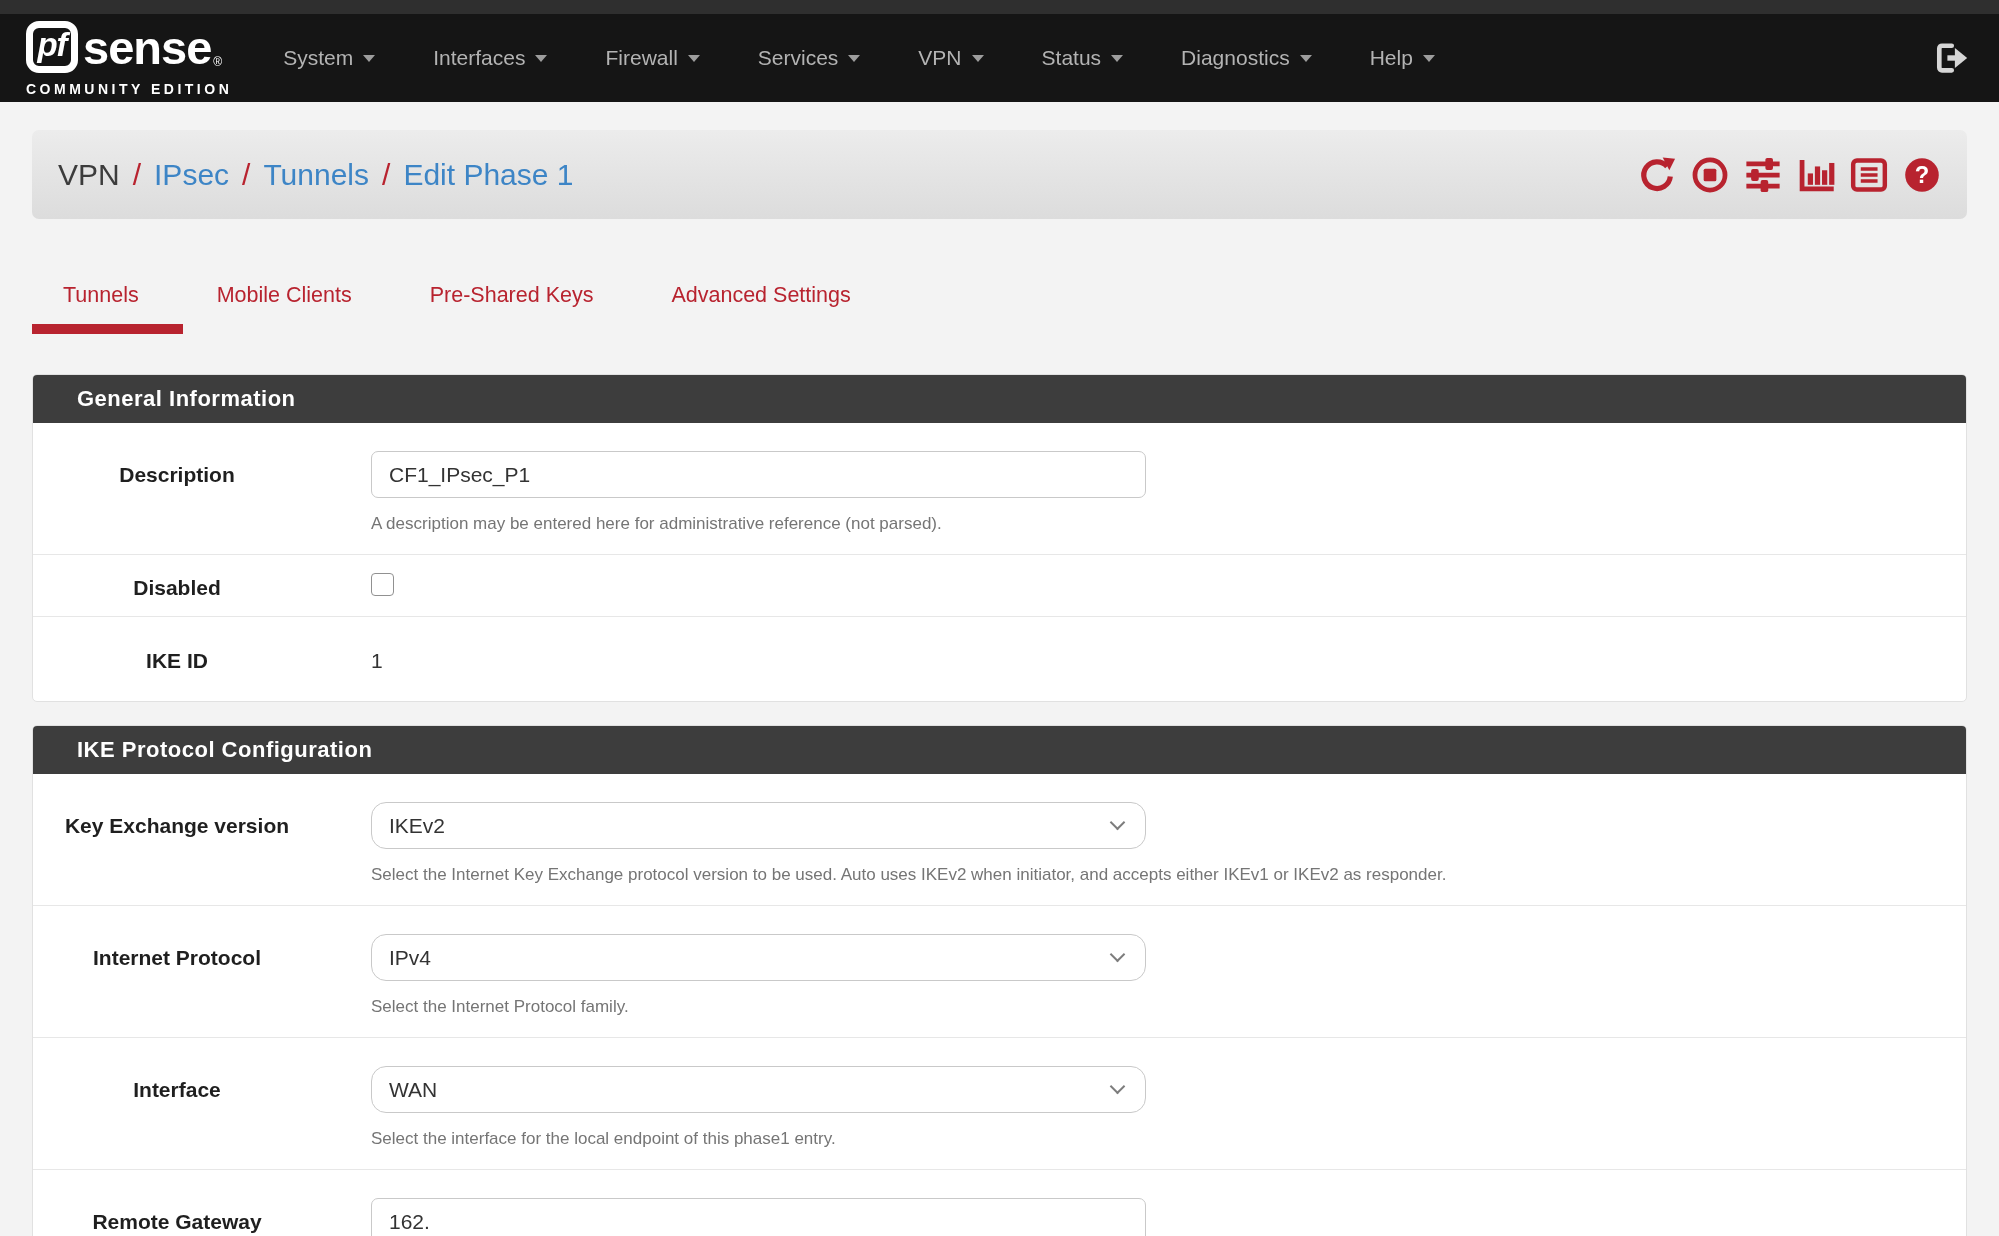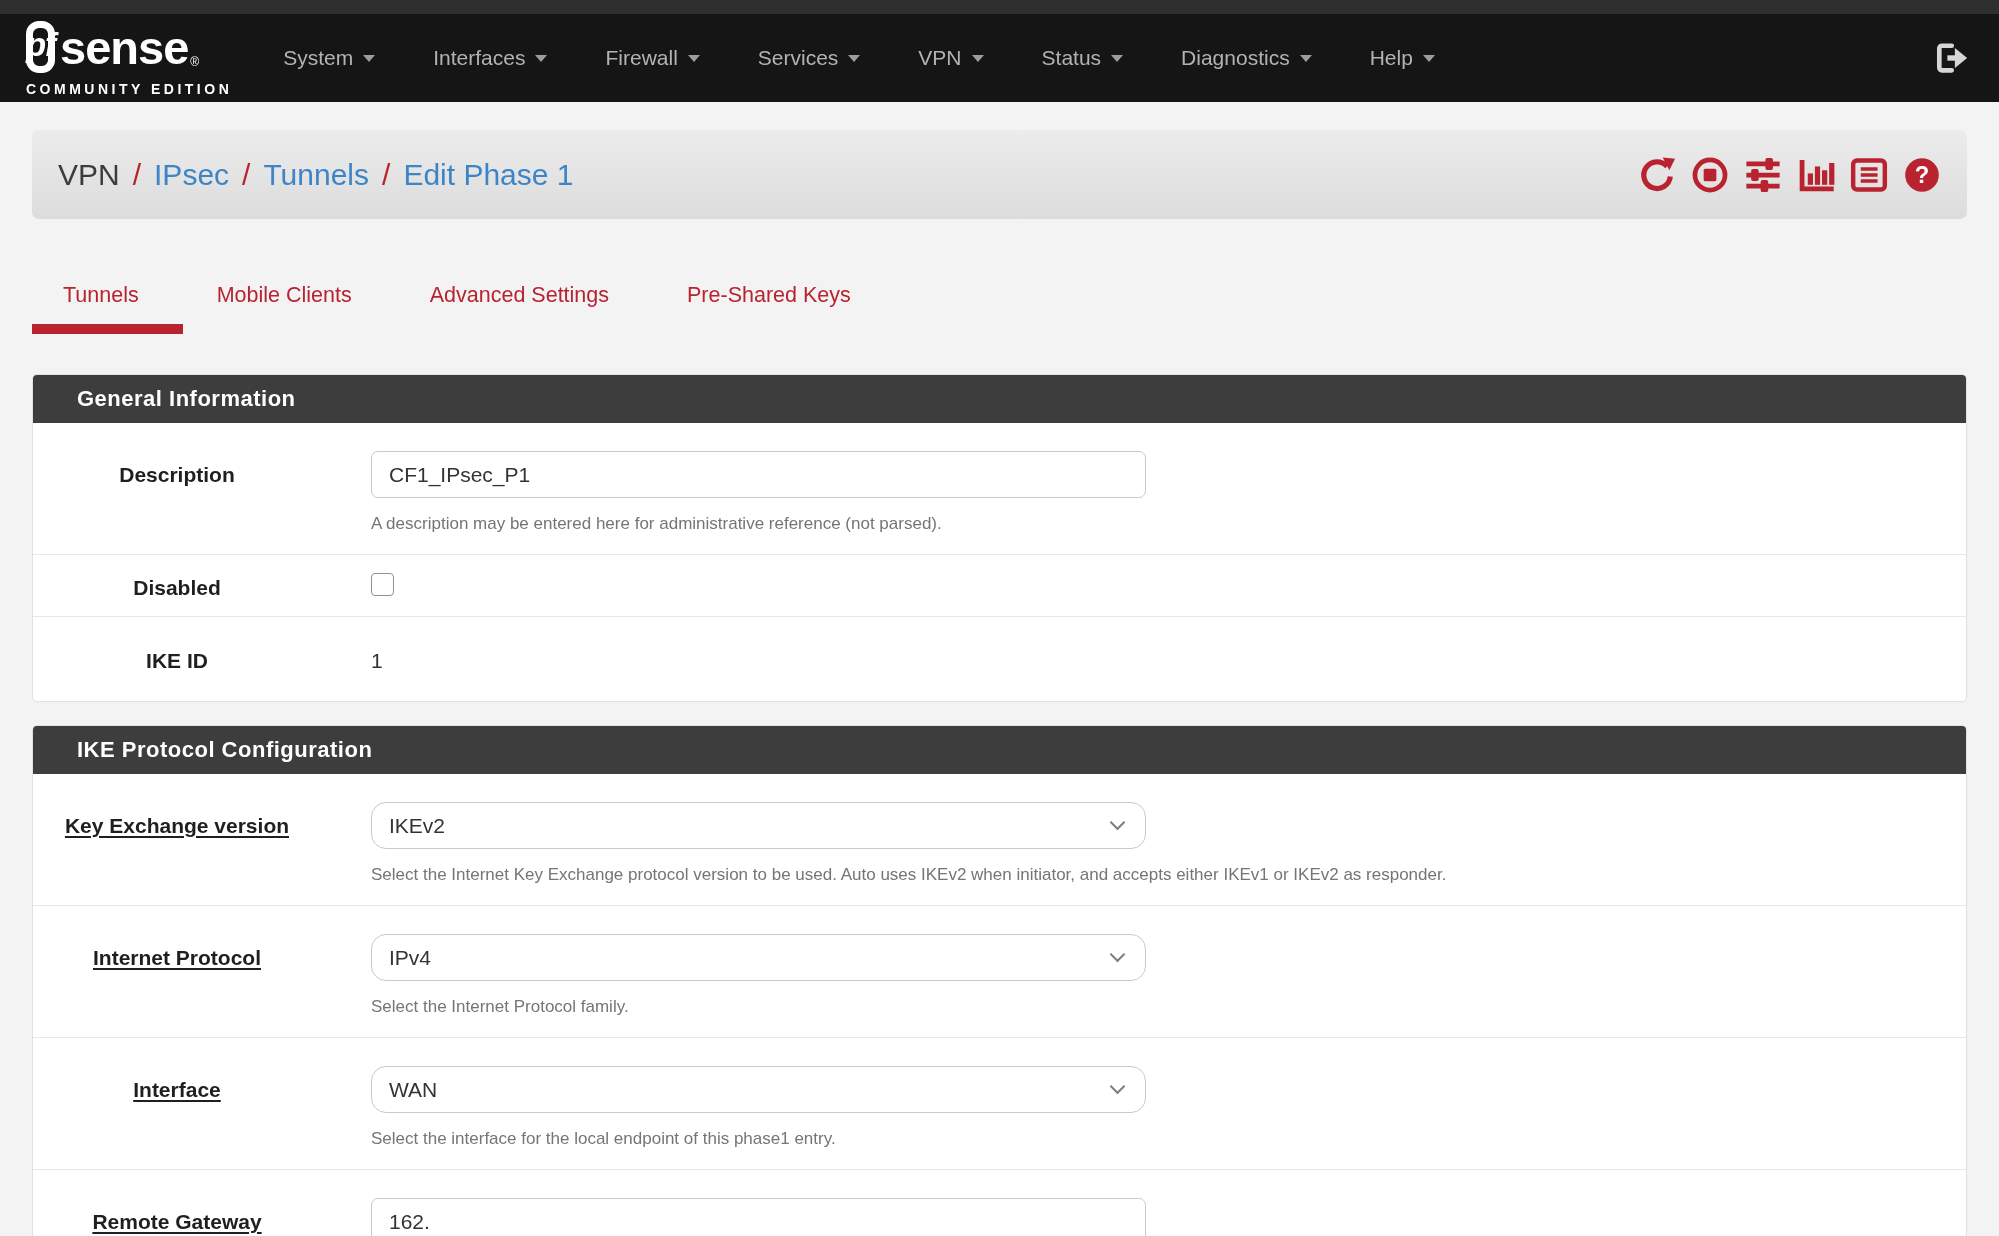--- a/index.html
+++ b/index.html
@@ -15,21 +15,21 @@
   
   .topstrip { height: 14px; background: #2f2f2f; }
   .navbar {
     height: 88px; background: #151515;
     display: flex; align-items: center;
     padding: 0 30px 0 26px;
   }
   .brand { display: flex; flex-direction: column; justify-content: center; margin-right: 14px; }
   .brand-row { display: flex; align-items: center; }
   .pf-box {
-    width: 29px; height: 52px;
+    width: 52px; height: 52px;
     border: 7px solid #fff; border-radius: 13px;
     display: flex; align-items: center; justify-content: center;
   }
   .pf-box span { font-style: italic; font-weight: bold; font-size: 33px; color: #fff; letter-spacing: -1px; padding-bottom: 4px; }
   .brand-sense { font-weight: bold; font-size: 47px; color: #fff; margin-left: 5px; letter-spacing: -1px; }
   .brand-reg { font-size: 12px; color: #fff; align-self: flex-end; margin: 0 0 6px 2px; }
   .brand-edition { font-size: 14px; color: #fff; letter-spacing: 3.5px; font-weight: bold; margin-top: 6px; white-space: nowrap; }
   .nav-menu { display: flex; align-items: center; margin-left: 8px; }
   .nav-item {
     color: #b3b3b3; font-size: 21px; margin: 0 29px;
@@ -80,21 +80,21 @@
   .panel + .panel { margin-top: 23px; }
   .panel-heading {
     background: #3d3d3d; border-radius: 4px 4px 0 0;
     height: 48px; display: flex; align-items: center;
     padding-left: 44px;
     color: #fff; font-weight: bold; font-size: 22px; letter-spacing: 0.5px;
   }
   .frow { display: grid; grid-template-columns: 288px 1fr; column-gap: 50px; padding: 28px 0 20px 0; }
   .frow + .frow { border-top: 1px solid #e7e7e7; }
   .flabel { text-align: center; font-weight: bold; font-size: 21px; color: #1f1f1f; padding-top: 12px; }
-  .flabel.u { text-decoration: underline; text-underline-offset: 3px; }
+  .flabel.u { text-underline-offset: 3px; }
   .fctrl { padding-right: 40px; }
   .text-input {
     width: 775px; height: 47px;
     border: 1px solid #c9c9c9; border-radius: 7px;
     font-size: 21px; color: #333; padding: 0 17px;
     font-family: "Liberation Sans", "DejaVu Sans", sans-serif;
     background: #fff; outline: none;
   }
   .select {
     width: 775px; height: 47px;
@@ -225,22 +225,22 @@
       <svg class="ticon" viewBox="0 0 24 24">
         <circle cx="12" cy="12" r="10.6" fill="#b8232f"></circle>
         <text x="12" y="17.2" text-anchor="middle" font-size="15" font-weight="bold" fill="#ffffff" font-family="Liberation Sans, sans-serif">?</text>
       </svg>
     </div>
   </div>
 
   <div class="tabs">
     <div class="tab active">Tunnels</div>
     <div class="tab">Mobile Clients</div>
+    <div class="tab">Pre-Shared Keys</div>
     <div class="tab">Advanced Settings</div>
-    <div class="tab">Pre-Shared Keys</div>
   </div>
 
   <div class="panel">
     <div class="panel-heading">General Information</div>
     <div class="panel-body">
       <div class="frow">
         <div class="flabel">Description</div>
         <div class="fctrl">
           <input class="text-input" type="text" value="CF1_IPsec_P1" style="">
           <div class="help">A description may be entered here for administrative reference (not parsed).</div>

